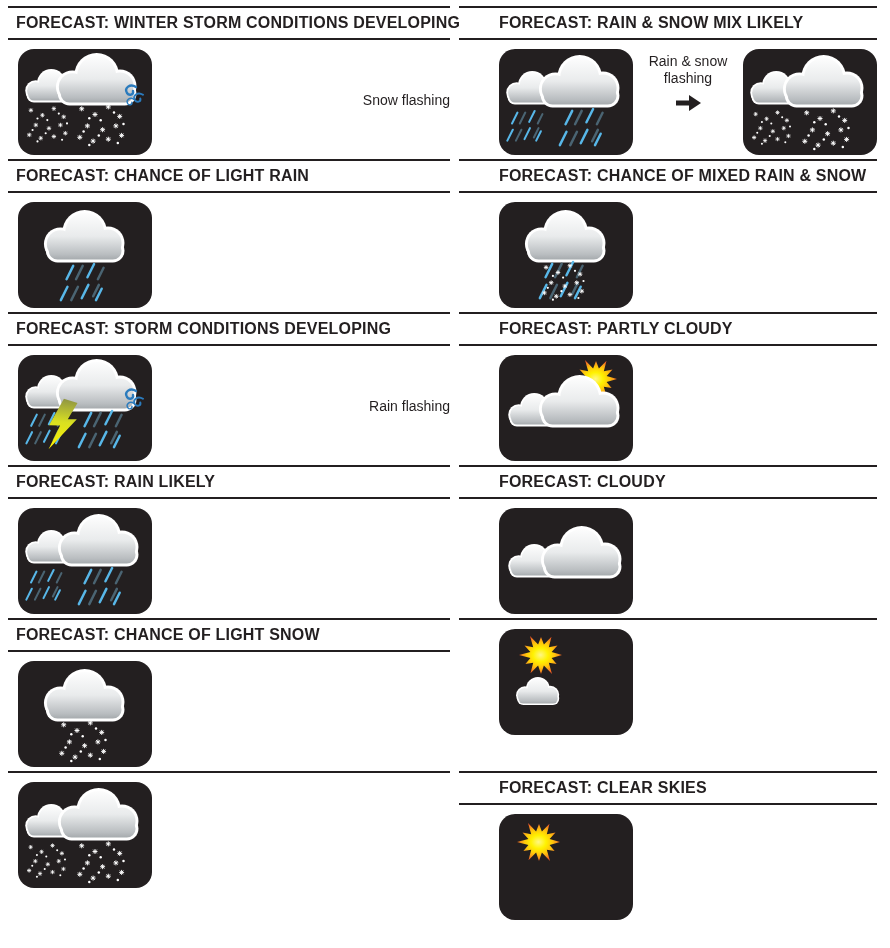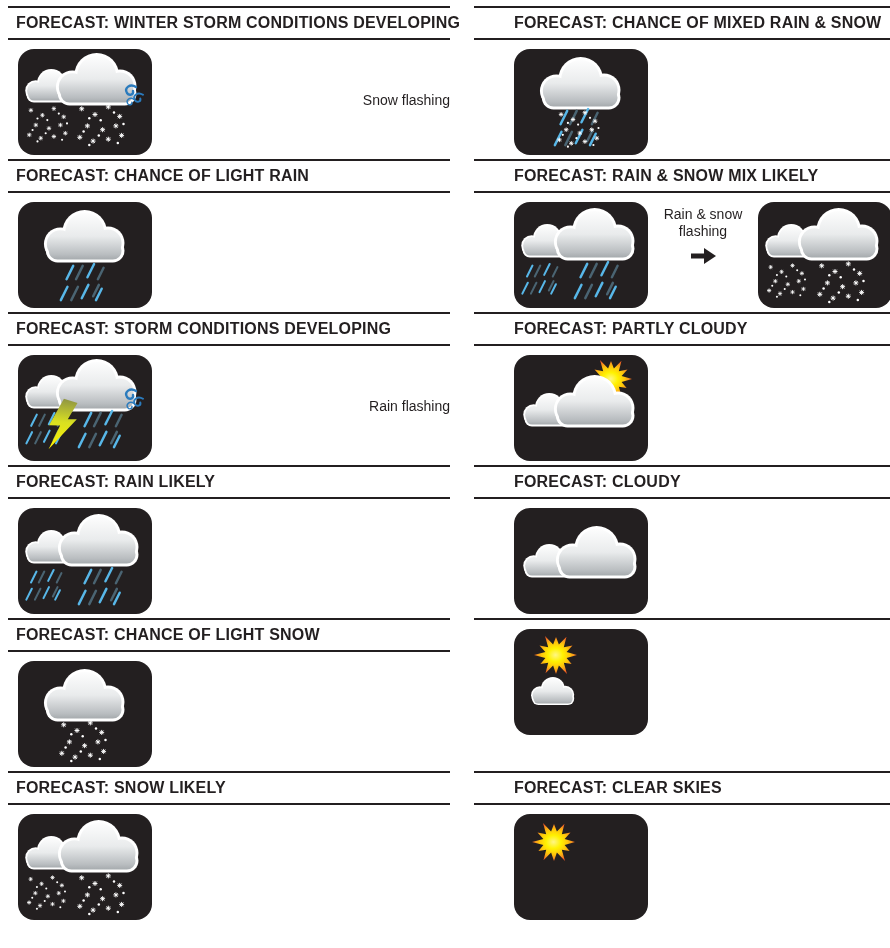--- a/index.html
+++ b/index.html
@@ -1,17 +1,17 @@
 <!DOCTYPE html>
 <html><head>
 <meta charset="utf-8">
 <style>
   html,body{margin:0;padding:0;background:#fff;}
   body{width:890px;height:948px;overflow:hidden;font-family:"Liberation Sans",sans-serif;color:#231f20;}
-  .page{display:grid;grid-template-columns:442px 418px;column-gap:24px;padding:6px 0 0 8px;}
+  .page{display:grid;grid-template-columns:442px 418px;column-gap:9px;padding:6px 0 0 8px;}
   .col{display:flex;flex-direction:column;}
   .cell{height:153px;box-sizing:border-box;border-top:2px solid #231f20;}
   .cell-header{border-bottom:2px solid #231f20;padding:5px 0 6px 8px;}
   .col-right .cell-header{padding-left:40px;}
   .title{margin:0;font-size:16px;font-weight:700;letter-spacing:0.2px;white-space:nowrap;line-height:19px;}
   .cell-body{display:flex;align-items:flex-start;}
   .col-left .cell-body{padding-left:10px;justify-content:space-between;}
   .col-right .cell-body{padding-left:40px;}
   .tile{width:134px;height:106px;background:#231f20;border-radius:16px;margin-top:9px;flex:0 0 auto;}
   .tile svg{display:block;}
@@ -197,53 +197,35 @@
         <div class="tile">
           <svg width="134" height="106" viewBox="0 0 134 106">
             <use href="#cloud" transform="translate(24,8) scale(0.97)"></use>
             <use href="#snowPatch" transform="translate(40,60) scale(0.95)"></use>
           </svg>
         </div>
       </div>
     </section>
 
     <section class="cell">
-      <div class="cell-header">
-        <h2 class="title">FORECAST: SNOW LIKELY</h2>
-      </div>
       <div class="cell-body">
         <div class="tile">
           <svg width="134" height="106" viewBox="0 0 134 106">
             <use href="#cloud" transform="translate(6,22) scale(0.62)"></use>
             <use href="#cloud" transform="translate(38,6) scale(0.97)"></use>
             <use href="#snowPatch" transform="translate(8,62) scale(0.78)"></use>
             <use href="#snowPatch" transform="translate(58,60) scale(0.95)"></use>
           </svg>
         </div>
       </div>
     </section>
 
   </div>
 
   <div class="col col-right">
-
-    <section class="cell">
-      <div class="cell-header">
-        <h2 class="title">FORECAST: CHANCE OF MIXED RAIN &amp; SNOW</h2>
-      </div>
-      <div class="cell-body">
-        <div class="tile">
-          <svg width="134" height="106" viewBox="0 0 134 106">
-            <use href="#cloud" transform="translate(24,8) scale(0.97)"></use>
-            <use href="#rainPatch" transform="translate(38,60) scale(0.95)"></use>
-            <use href="#snowPatch" transform="translate(42,62) scale(0.85)"></use>
-          </svg>
-        </div>
-      </div>
-    </section>
 
     <section class="cell">
       <div class="cell-header">
         <h2 class="title">FORECAST: RAIN &amp; SNOW MIX LIKELY</h2>
       </div>
       <div class="cell-body">
         <div class="tile">
           <svg width="134" height="106" viewBox="0 0 134 106">
             <use href="#cloud" transform="translate(6,22) scale(0.62)"></use>
             <use href="#cloud" transform="translate(38,6) scale(0.97)"></use>
@@ -266,20 +248,35 @@
             <use href="#cloud" transform="translate(38,6) scale(0.97)"></use>
             <use href="#snowPatch" transform="translate(8,62) scale(0.78)"></use>
             <use href="#snowPatch" transform="translate(58,60) scale(0.95)"></use>
           </svg>
         </div>
       </div>
     </section>
 
     <section class="cell">
       <div class="cell-header">
+        <h2 class="title">FORECAST: CHANCE OF MIXED RAIN &amp; SNOW</h2>
+      </div>
+      <div class="cell-body">
+        <div class="tile">
+          <svg width="134" height="106" viewBox="0 0 134 106">
+            <use href="#cloud" transform="translate(24,8) scale(0.97)"></use>
+            <use href="#rainPatch" transform="translate(38,60) scale(0.95)"></use>
+            <use href="#snowPatch" transform="translate(42,62) scale(0.85)"></use>
+          </svg>
+        </div>
+      </div>
+    </section>
+
+    <section class="cell">
+      <div class="cell-header">
         <h2 class="title">FORECAST: PARTLY CLOUDY</h2>
       </div>
       <div class="cell-body">
         <div class="tile">
           <svg width="134" height="106" viewBox="0 0 134 106">
             <use href="#sunShape" transform="translate(97,24)"></use>
             <use href="#cloud" transform="translate(8,38) scale(0.62)"></use>
             <use href="#cloud" transform="translate(38,20) scale(0.97)"></use>
           </svg>
         </div>

